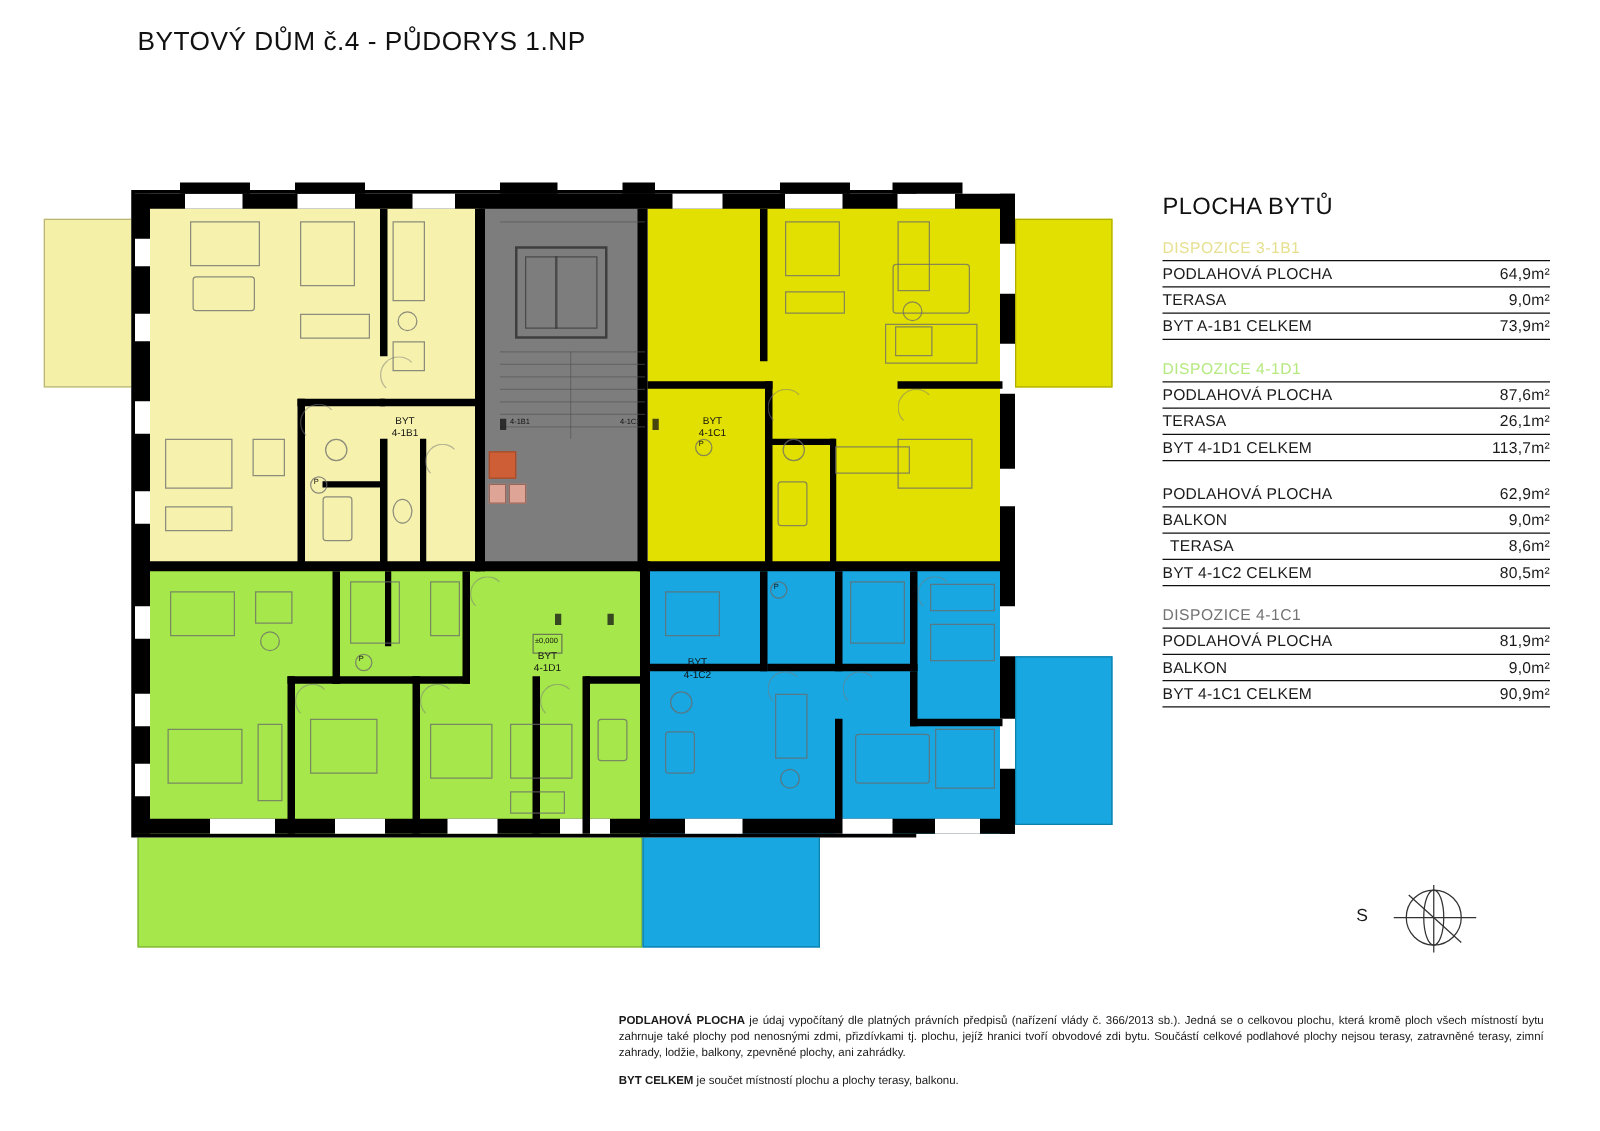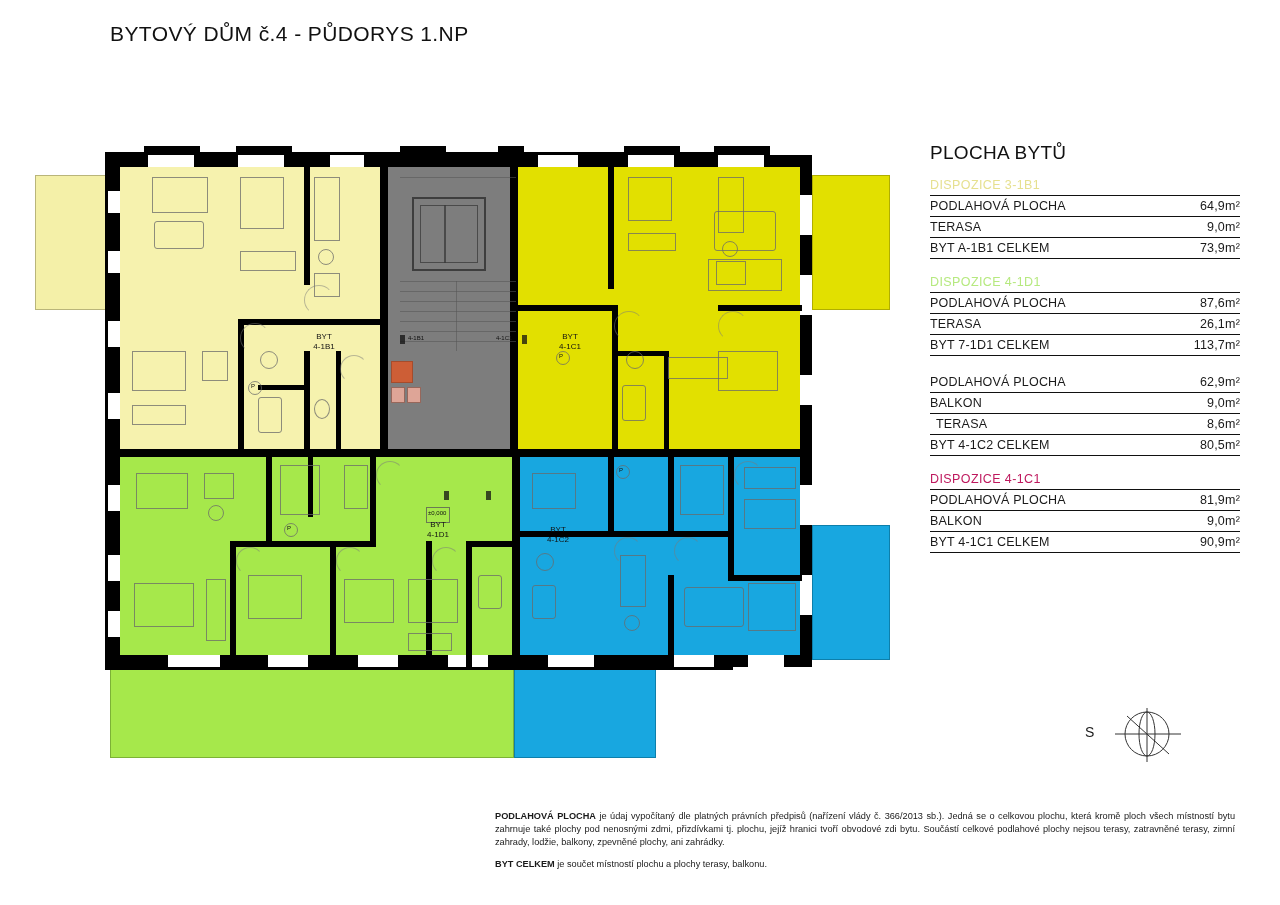--- a/index.html
+++ b/index.html
@@ -96,21 +96,21 @@
     position: absolute;
     font-size: 6px;
     color: #111;
     white-space: nowrap;
   }
 
   
   .panel {
     position: absolute;
     left: 930px;
-    top: 142px;
+    top: 155px;
     width: 310px;
   }
   .panel-title {
     font-size: 19px;
     letter-spacing: .3px;
     margin-bottom: 14px;
     color: #111;
   }
   .group { margin-bottom: 16px; }
   .group-head {
@@ -406,21 +406,21 @@
     <div class="group-head" style="color:#b6e97f;">DISPOZICE  4-1D1</div>
     <div class="row">
       <span class="lbl">PODLAHOVÁ PLOCHA</span>
       <span class="val">87,6m²</span>
     </div>
     <div class="row">
       <span class="lbl">TERASA</span>
       <span class="val">26,1m²</span>
     </div>
     <div class="row total">
-      <span class="lbl">BYT 7-1D1 CELKEM</span>
+      <span class="lbl">BYT 4-1D1 CELKEM</span>
       <span class="val">113,7m²</span>
     </div>
   </div>
 
   <div class="group">
     <div class="row">
       <span class="lbl">PODLAHOVÁ PLOCHA</span>
       <span class="val">62,9m²</span>
     </div>
     <div class="row">
@@ -431,21 +431,21 @@
       <span class="lbl" style="padding-left:6px;">TERASA</span>
       <span class="val">8,6m²</span>
     </div>
     <div class="row total">
       <span class="lbl">BYT 4-1C2 CELKEM</span>
       <span class="val">80,5m²</span>
     </div>
   </div>
 
   <div class="group">
-    <div class="group-head" style="color:#be185d;">DISPOZICE  4-1C1</div>
+    <div class="group-head" style="color:#737373;">DISPOZICE  4-1C1</div>
     <div class="row">
       <span class="lbl">PODLAHOVÁ PLOCHA</span>
       <span class="val">81,9m²</span>
     </div>
     <div class="row">
       <span class="lbl">BALKON</span>
       <span class="val">9,0m²</span>
     </div>
     <div class="row total">
       <span class="lbl">BYT 4-1C1 CELKEM</span>

